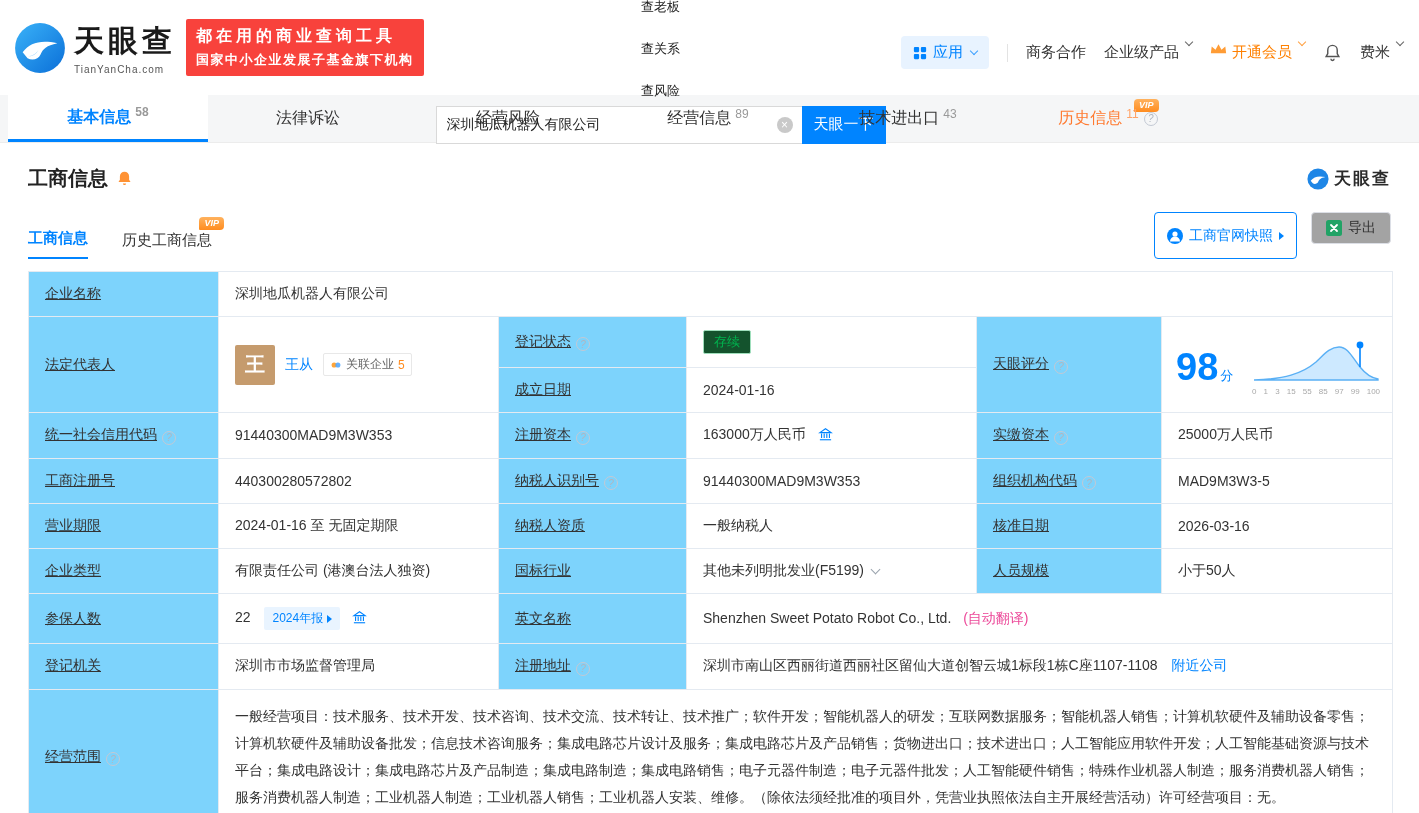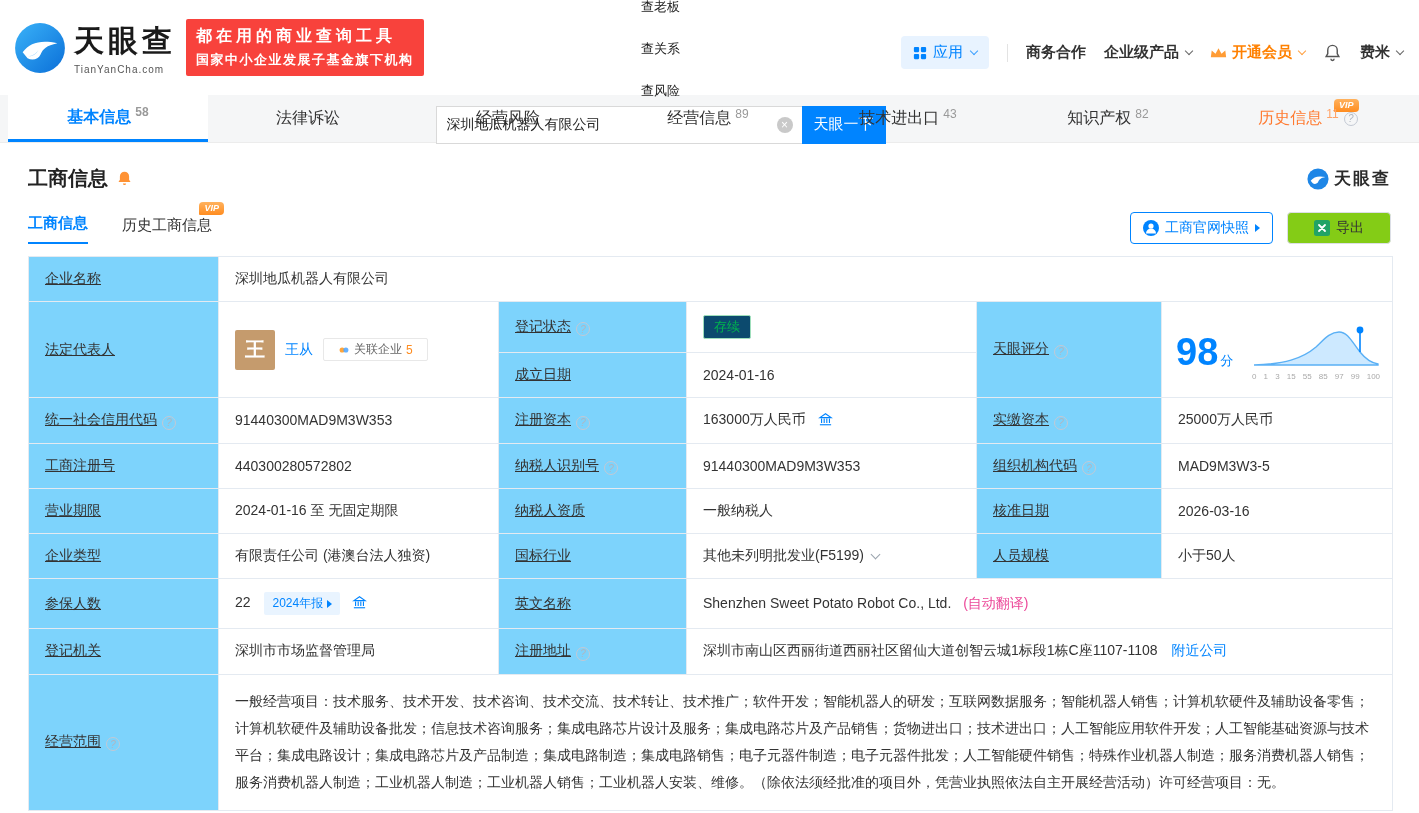--- a/index.html
+++ b/index.html
@@ -25,21 +25,21 @@
   .search-box input { border:none; outline:none; width:100%; height:100%; padding:0 34px 0 10px; font-size:14px; color:#222;
     font-family:"Liberation Sans","DejaVu Sans",sans-serif; }
   .clear-ic { position:absolute; right:9px; width:16px; height:16px; border-radius:50%; background:#c9c9c9; color:#fff;
     font-size:12px; display:flex; align-items:center; justify-content:center; cursor:pointer; }
   .clear-ic::before { content:"×"; }
   .search-btn { width:84px; background:#0084ff; color:#fff; border:none; font-size:15px; cursor:pointer; }
 
   .top-nav { position:absolute; right:16px; top:36px; display:flex; align-items:center; gap:18px; font-size:15px; color:#333; }
   .apps-box { display:flex; align-items:center; gap:6px; background:#e8f3ff; color:#0084ff; padding:7px 12px; border-radius:4px; cursor:pointer; }
   .vdiv { width:1px; height:18px; background:#e3e3e3; }
-  .nav-item { cursor:pointer; display:flex; align-items:center; gap:5px;font-weight:bold; }
+  .nav-item { cursor:pointer; display:flex; gap:5px; }
   .member { color:#ff8000; }
   .chev { display:inline-block; width:6px; height:6px; border-right:1.5px solid currentColor; border-bottom:1.5px solid currentColor;
     transform:rotate(45deg); margin-left:2px; margin-top:-4px; opacity:.75; }
 
   
   .tabs-bar { height:48px; background:#f5f6f7; display:flex; padding-left:8px; border-bottom:1px solid #ececec; }
   .tab { width:200px; display:flex; align-items:center; justify-content:center; font-size:16px; color:#333; cursor:pointer; position:relative; }
   .tab .cnt { font-size:12px; color:#999; margin-left:4px; position:relative; top:-5px; }
   .tab.active { background:#fff; color:#0084ff; font-weight:bold; border-bottom:3px solid #0084ff; }
   .tab.hist { color:#ff7a30; }
@@ -58,42 +58,42 @@
   .bell-orange { width:17px; height:17px; margin-left:8px; }
   .mini-logo { margin-left:auto; display:flex; align-items:center; gap:5px; }
   .mini-logo .t { font-size:17px; font-weight:bold; color:#2b2b2b; letter-spacing:2px; }
 
   .subtab-row { margin:20px 28px 12px; display:flex; align-items:flex-end; }
   .subtab { font-size:15px; padding-bottom:9px; cursor:pointer; position:relative; }
   .subtab.active { color:#0084ff; border-bottom:2px solid #0084ff; font-weight:bold; }
   .subtab + .subtab { margin-left:34px; color:#333; }
   .subtab .vip-tag { position:absolute; top:-14px; right:-12px; }
   .head-btns { margin-left:auto; display:flex; gap:14px; align-self:center; }
-  .btn-snapshot { display:flex; align-items:center; gap:6px; height:32px; padding:0 12px; border:1px solid #0084ff; border-radius:4px;
+  .btn-snapshot { display:flex; align-items:center; gap:6px; height:47px; padding:0 12px; border:1px solid #0084ff; border-radius:4px;
     color:#0084ff; font-size:14px; cursor:pointer; background:#fff; }
-  .btn-export { display:flex; align-items:center; gap:6px; height:32px; padding:0 26px; border:1px solid #dcdfe6; border-radius:4px;
-    color:#333; font-size:14px; cursor:pointer; background:#84cc16; }
+  .btn-export { display:flex; align-items:center; gap:6px; height:32px; padding:0 14px; border:1px solid #dcdfe6; border-radius:4px;
+    color:#333; font-size:14px; cursor:pointer; background:#a3a3a3; }
   .tri { width:0; height:0; border-left:5px solid currentColor; border-top:4px solid transparent; border-bottom:4px solid transparent; display:inline-block; }
 
   
   .info-table { width:1364px; margin:0 28px; border-collapse:collapse; font-size:14px; color:#333; table-layout:fixed; }
   .info-table td { border:1px solid #e4eaf1; padding:13px 16px; vertical-align:middle; word-break:break-all; }
   td.lbl { background:#7dd3fc; color:#333;text-decoration:underline; }
   td.val { background:#fff; }
   a.blue { color:#0084ff; text-decoration:none; cursor:pointer; }
   .note { color:#ec4899; margin-left:8px; word-break:normal; }
 
   .rep { display:flex; align-items:center; gap:10px; }
   .avatar { width:40px; height:40px; background:#c59b6d; border-radius:2px; color:#fff; font-size:20px; font-weight:bold;
     display:flex; align-items:center; justify-content:center; cursor:pointer; }
-  .rel-badge { display:inline-flex; align-items:center; gap:4px; border:1px solid #e8e8e8; border-radius:2px; padding:2px 14px;
+  .rel-badge { display:inline-flex; align-items:center; gap:4px; border:1px solid #e8e8e8; border-radius:2px; padding:2px 6px;
     font-size:12px; color:#666; cursor:pointer; white-space:nowrap; }
   .rel-badge b { color:#ff8c1f; font-weight:normal; }
 
-  .status-badge { display:inline-block; background:#0c4a6e; border:1px solid #9fdfbc; color:#00b34e; font-size:13px;
+  .status-badge { display:inline-block; background:#14532d; border:1px solid #9fdfbc; color:#00b34e; font-size:13px;
     padding:2px 10px; border-radius:2px; }
 
   .score-cell { padding:6px 10px 2px 14px !important; }
   .score-flex { display:flex; align-items:center; justify-content:space-between; }
   .score-num { color:#0084ff; font-size:38px; font-weight:bold; line-height:1; white-space:nowrap; }
   .score-num span { font-size:13px; font-weight:normal; margin-left:2px; }
   .score-chart { width:132px; }
   .axis { display:flex; justify-content:space-between; font-size:8px; color:#a9a9a9; padding:0 2px; }
 
   .year-badge { display:inline-flex; align-items:center; gap:4px; background:#e9f4ff; color:#0084ff; font-size:12px;
@@ -194,24 +194,20 @@
   <div class="tab">
     <span>经营风险</span>
   </div>
   <div class="tab">
     <span>经营信息</span>
     <span class="cnt">89</span>
   </div>
   <div class="tab">
     <span>技术进出口</span>
     <span class="cnt">43</span>
-  </div>
-  <div class="tab">
-    <span>知识产权</span>
-    <span class="cnt">82</span>
   </div>
   <div class="tab hist">
     <span class="vip-tag">VIP</span>
     <span>历史信息</span>
     <span class="cnt">11</span>
     <i class="q"></i>
   </div>
 </nav>
 
 <div class="section-head">

